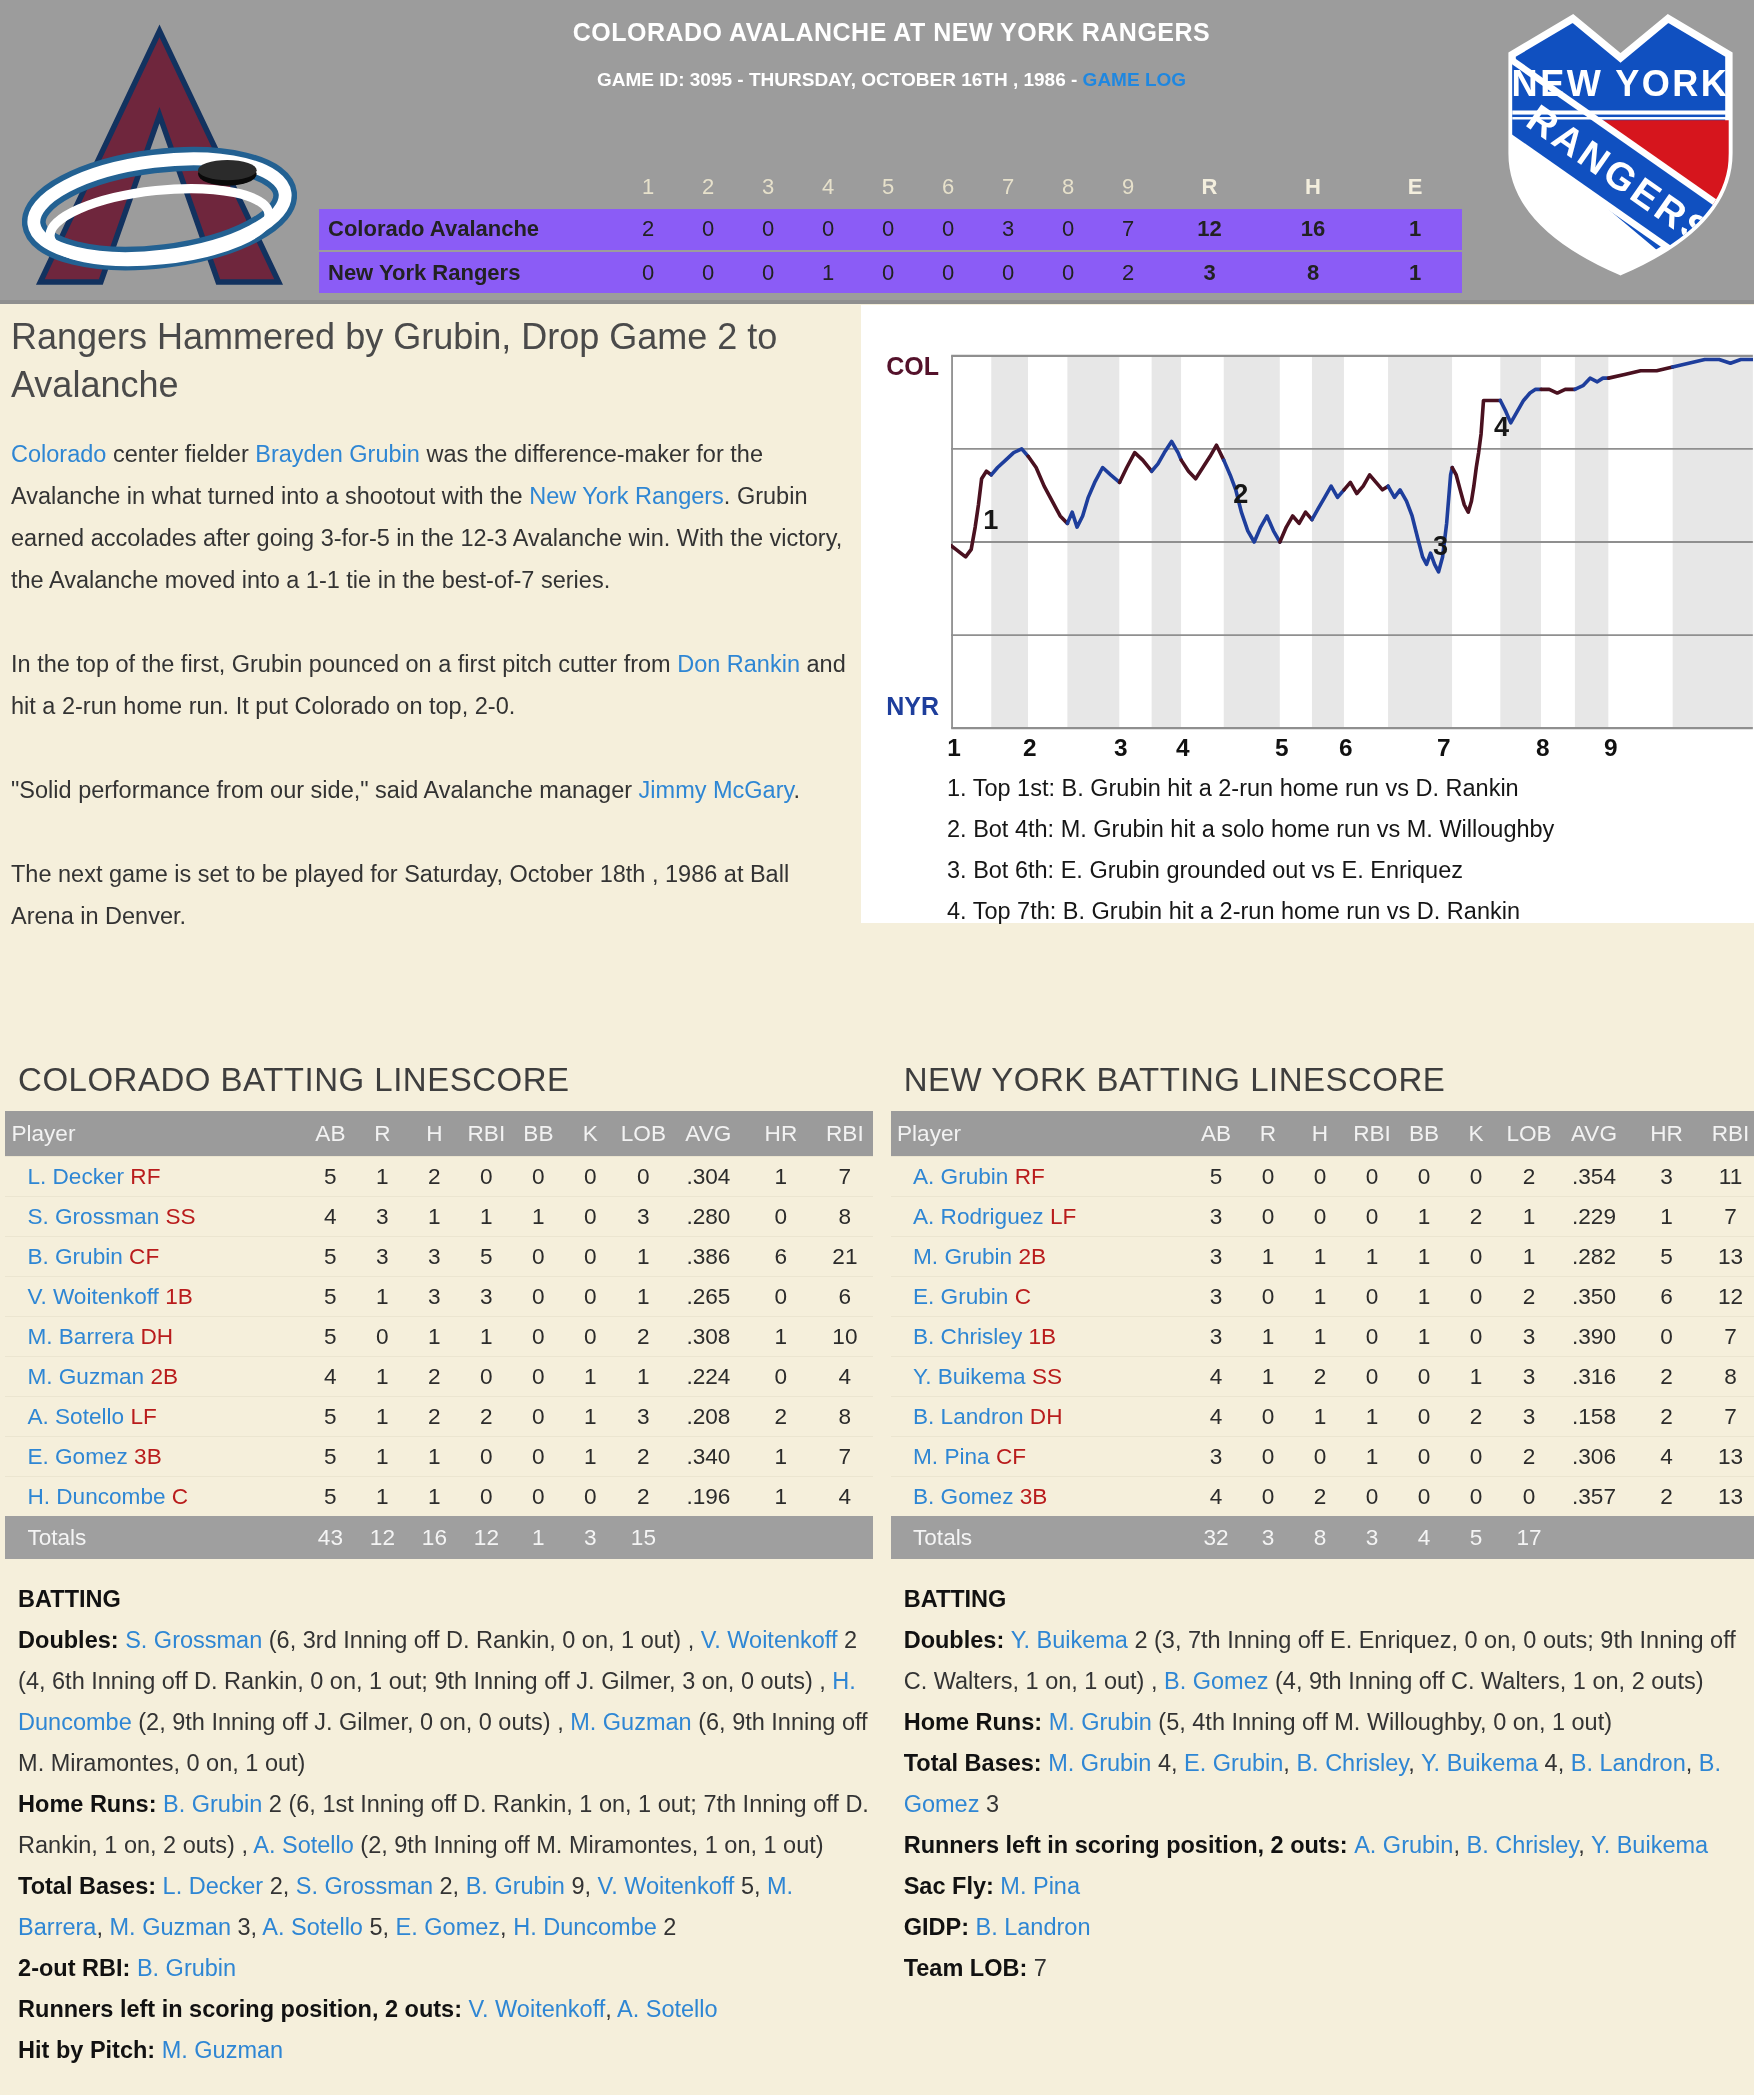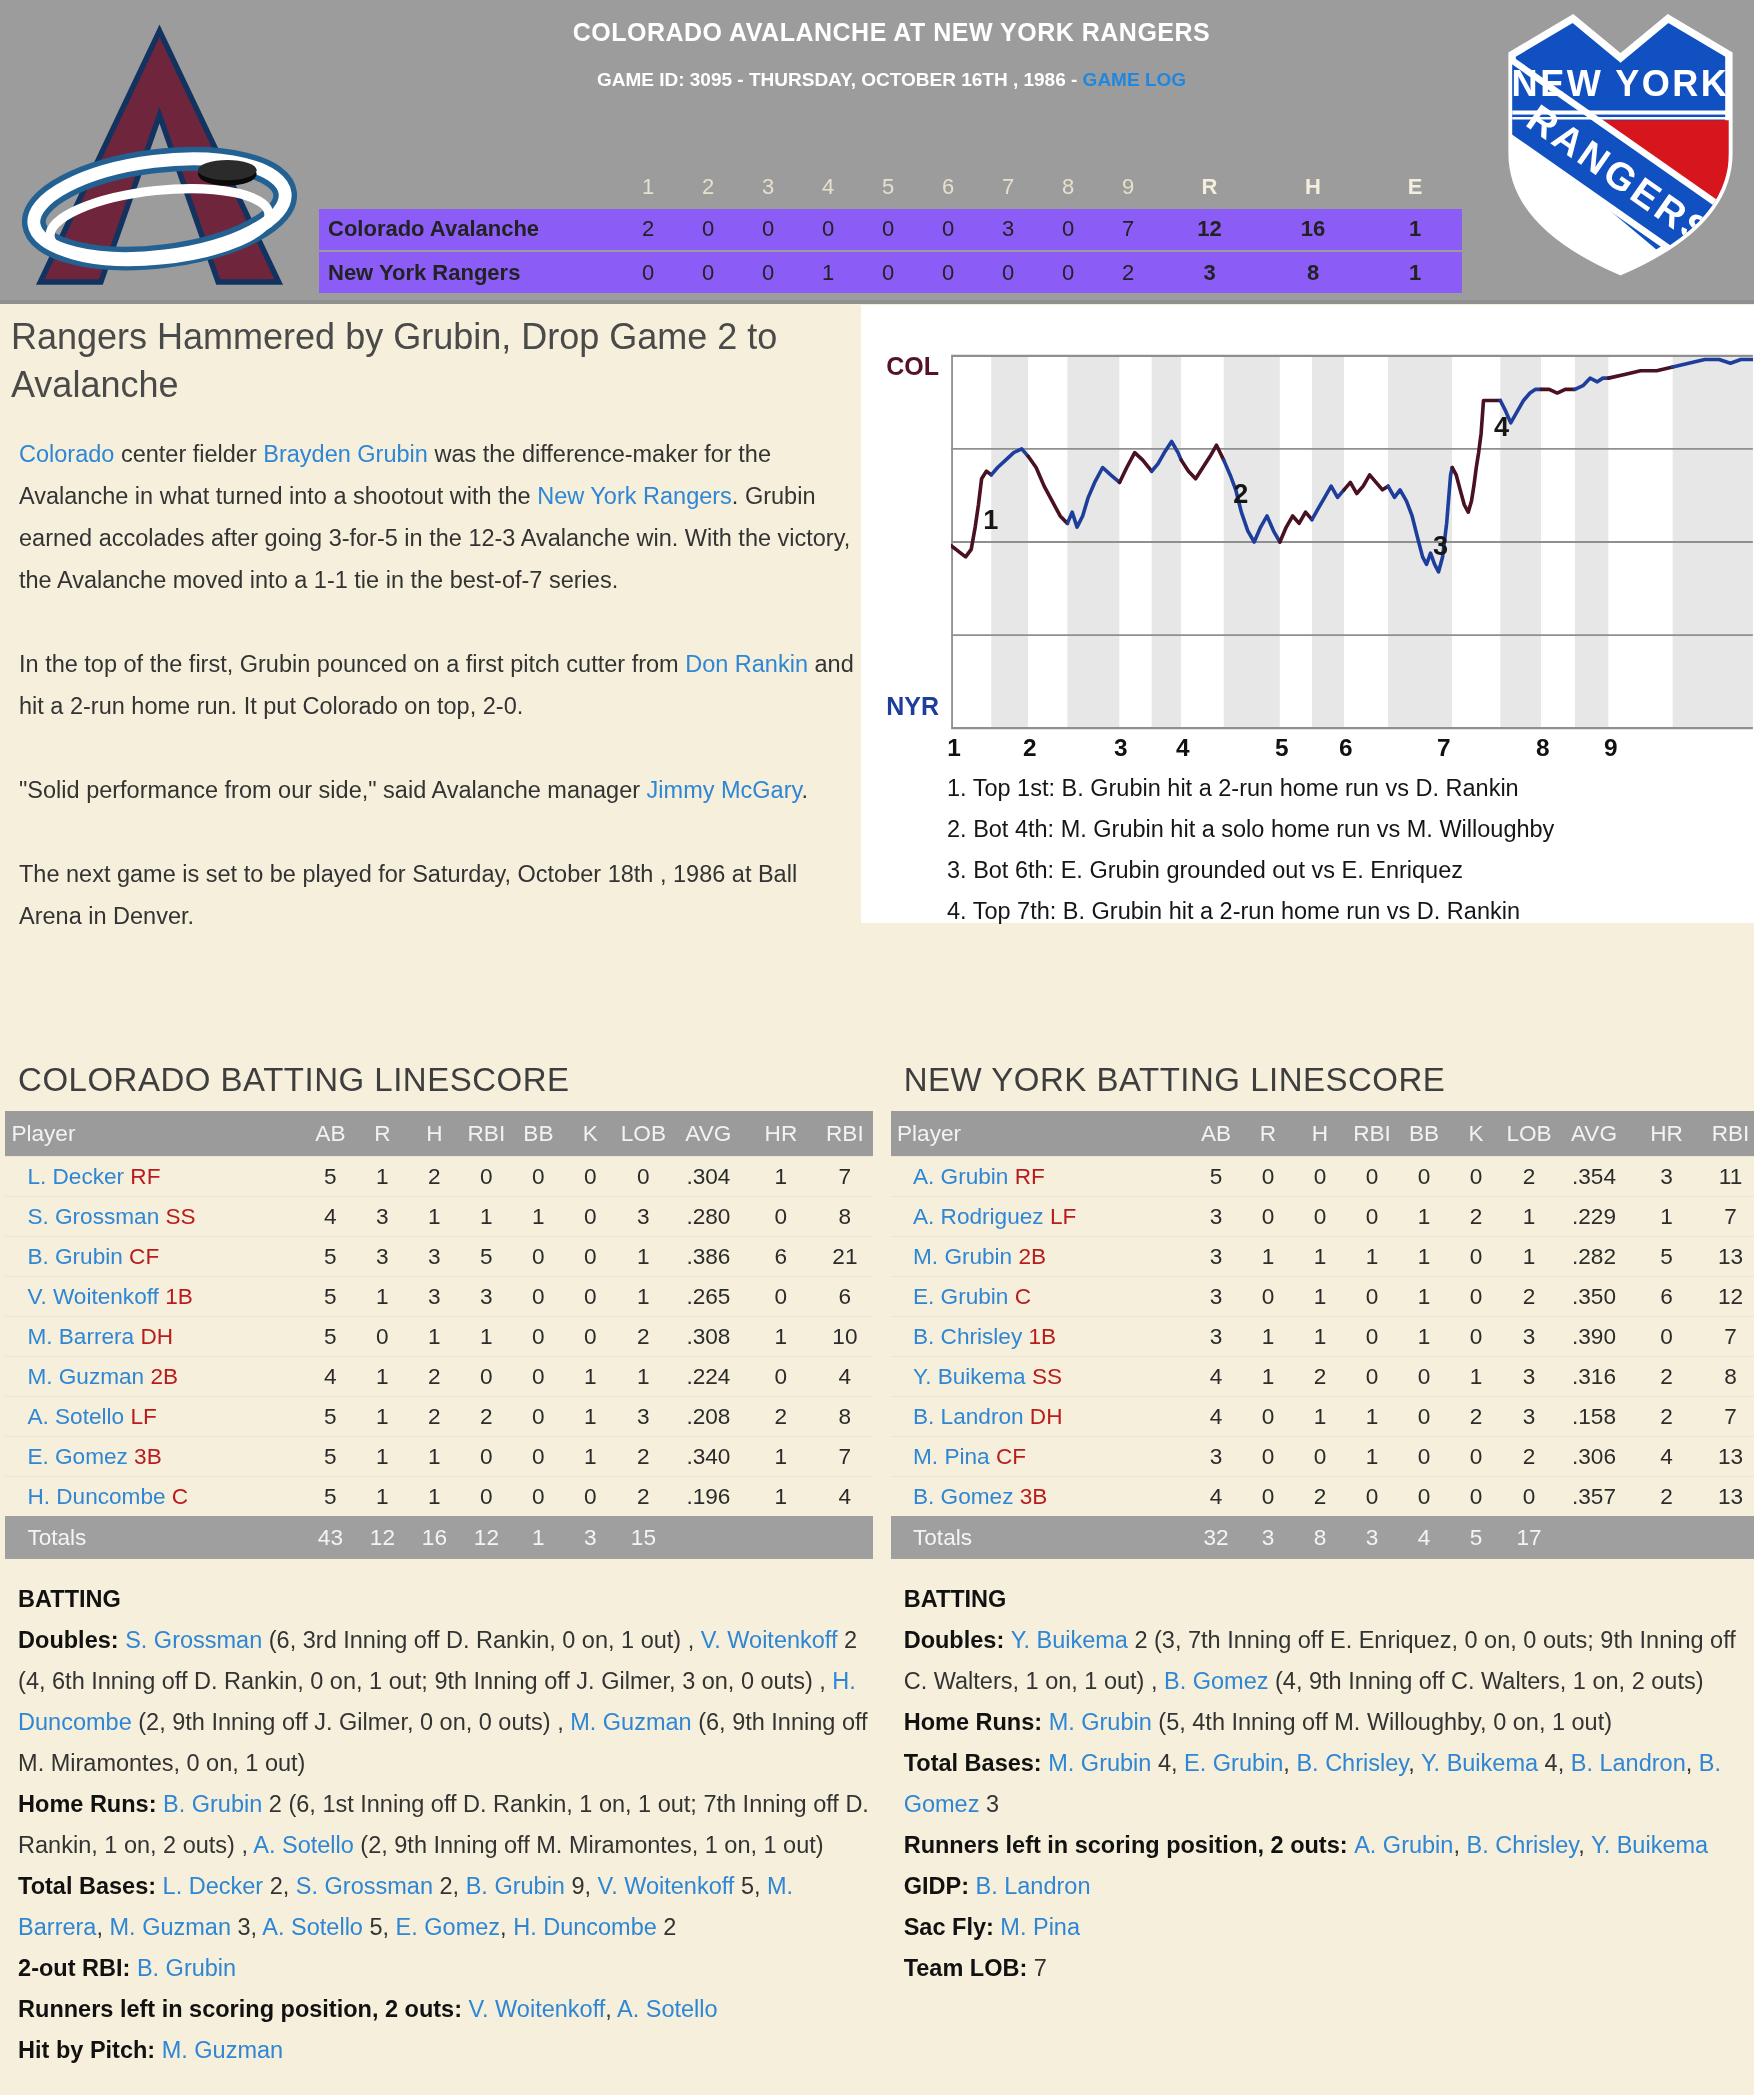--- a/index.html
+++ b/index.html
@@ -23,21 +23,21 @@
   .ls-row{display:grid;grid-template-columns:299px repeat(9,60px) 103px 104px 100px;align-items:center;}
   .ls-head{height:38px;color:#e7e1cb;}
   .ls-head .rhe{font-weight:700;color:#f3eedd;}
   .ls-team-row{height:41px;background:#8b5cf6;color:#222;margin-top:2.7px;}
   .ls-cell{text-align:center;}
   .ls-teamname{text-align:left;padding-left:9px;font-weight:700;}
   .ls-team-row .rhe{font-weight:700;}
   
   .article{position:absolute;left:11px;top:313px;width:844px;}
   .article-headline{font-size:36px;line-height:48px;font-weight:400;color:#4a4a4a;margin:0 0 23.5px 0;}
-  .article p{font-size:23.5px;line-height:42px;margin:0 0 42px 8px;color:#333;}
+  .article p{font-size:23.5px;line-height:42px;margin:0 0 42px 0;color:#333;}
   a.lnk{color:#2e86d4;text-decoration:none;cursor:pointer;}
   
   .chart-panel{position:absolute;left:861px;top:305px;width:893px;height:618px;background:#ffffff;}
   .col-axis-label{position:absolute;left:0;top:47px;width:78px;text-align:right;font-size:25px;font-weight:700;color:#54122b;}
   .nyr-axis-label{position:absolute;left:0;top:387px;width:78px;text-align:right;font-size:25px;font-weight:700;color:#1e3e9c;}
   .wp-svg{position:absolute;left:90px;top:49px;}
   .inning-axis{position:absolute;left:90px;top:429px;width:802px;height:31px;}
   .inning-axis span{position:absolute;font-size:24.4px;font-weight:700;color:#111;}
   .chart-event-legend{position:absolute;left:86px;top:463px;width:778px;font-size:23.5px;line-height:41px;color:#161616;}
   
@@ -527,18 +527,18 @@
       <div class="c"></div>
       <div class="c"></div>
       <div class="c"></div>
     </div>
     <div class="notes">
       <div class="notes-heading">BATTING</div>
       <div class="note-line"><span class="note-label">Doubles: </span><a class="lnk">Y. Buikema</a><span> 2 (3, 7th Inning off E. Enriquez, 0 on, 0 outs; 9th Inning off C. Walters, 1 on, 1 out) , </span><a class="lnk">B. Gomez</a><span> (4, 9th Inning off C. Walters, 1 on, 2 outs)</span></div>
       <div class="note-line"><span class="note-label">Home Runs: </span><a class="lnk">M. Grubin</a><span> (5, 4th Inning off M. Willoughby, 0 on, 1 out)</span></div>
       <div class="note-line"><span class="note-label">Total Bases: </span><a class="lnk">M. Grubin</a><span> 4, </span><a class="lnk">E. Grubin</a><span>, </span><a class="lnk">B. Chrisley</a><span>, </span><a class="lnk">Y. Buikema</a><span> 4, </span><a class="lnk">B. Landron</a><span>, </span><a class="lnk">B. Gomez</a><span> 3</span></div>
       <div class="note-line"><span class="note-label">Runners left in scoring position, 2 outs: </span><a class="lnk">A. Grubin</a><span>, </span><a class="lnk">B. Chrisley</a><span>, </span><a class="lnk">Y. Buikema</a></div>
+      <div class="note-line"><span class="note-label">Sac Fly: </span><a class="lnk">M. Pina</a></div>
       <div class="note-line"><span class="note-label">GIDP: </span><a class="lnk">B. Landron</a></div>
-      <div class="note-line"><span class="note-label">Sac Fly: </span><a class="lnk">M. Pina</a></div>
       <div class="note-line"><span class="note-label">Team LOB: </span><span>7</span></div>
     </div>
   </div>
 
 
 </body></html>

